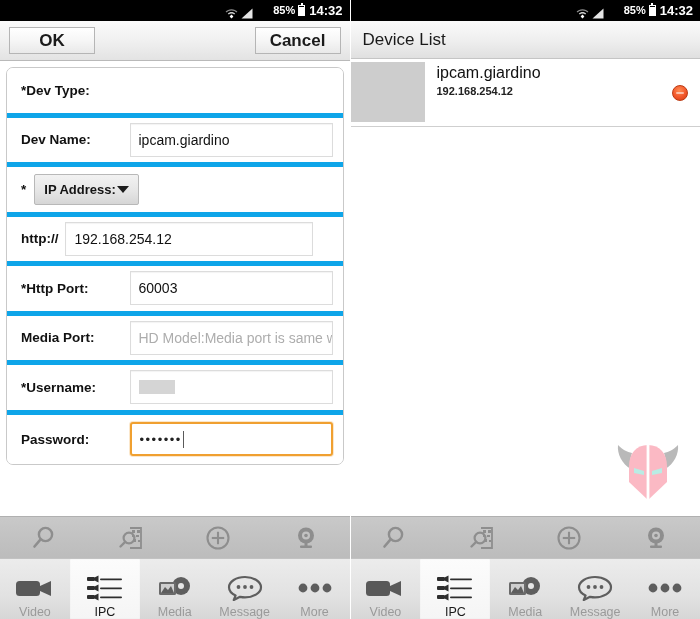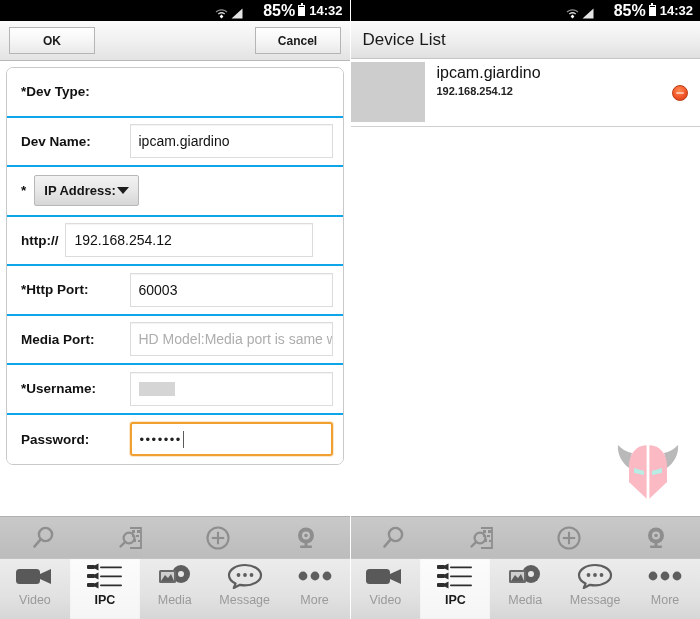--- a/index.html
+++ b/index.html
@@ -33,21 +33,21 @@
     height: 21px;
     background: #000000;
     display: flex;
     align-items: center;
     justify-content: flex-end;
     padding-right: 7px;
     box-sizing: border-box;
   }
   .sb-item {
     color: #ffffff;
-    font-size: 16px;
+    font-size: 11px;
     font-weight: bold;
     letter-spacing: 0px;
     margin-left: 20px;
     line-height: 1;
   }
   .sb-wifi { width: 13px; height: 12px; position: relative; margin-left: 2px; }
   .sb-signal { width: 12px; height: 11px; margin-left: 3px; }
   .sb-batt {
     width: 7px; height: 11px;
     border: 1.5px solid #ffffff;
@@ -76,21 +76,21 @@
     padding: 0 9px;
     box-sizing: border-box;
   }
   .btn {
     min-width: 60px;
     height: 25px;
     padding: 0 12px;
     border: 1px solid #b5b5b5;
     border-radius: 0;
     background: linear-gradient(to bottom,#ffffff 0%,#f6f6f6 50%,#e9e9e9 100%);
-    font-size: 12px;
+    font-size: 17px;
     font-weight: bold;
     color: #1b1b1b;
     display: flex;
     align-items: center;
     justify-content: center;
     box-shadow: 0 1px 0 rgba(255,255,255,0.8) inset;
     cursor: pointer;
   }
 
   
@@ -119,21 +119,21 @@
   .form-card {
     border: 1px solid #c9c9c9;
     border-radius: 7px;
     background: #ffffff;
     overflow: hidden;
   }
   .row {
     display: flex;
     align-items: center;
     height: 49.5px;
-    border-bottom: 2px solid #0ea5e9;
+    border-bottom: 5px solid #0ea5e9;
     padding: 0 10px 0 14px;
     box-sizing: border-box;
     background: #ffffff;
   }
   .row:last-child { border-bottom: none; }
   .row .label {
     font-size: 13.5px;
     color: #111111;
     font-weight: bold;
     white-space: nowrap;
@@ -316,41 +316,41 @@
     display: flex;
     border-top: 1px solid #c2c2c2;
     box-sizing: border-box;
   }
   .tab {
     flex: 1 1 0;
     display: flex;
     flex-direction: column;
     align-items: center;
     justify-content: flex-end;
-    padding-bottom: 12px;
+    padding-bottom: 0;
     box-sizing: border-box;
     cursor: pointer;
   }
   .tab.active {
     background: linear-gradient(to bottom,#fcfcfc 0%,#f5f5f5 100%);
     box-shadow: 0 0 1px rgba(0,0,0,0.15) inset;
   }
   .tab-icon {
     height: 32px;
     display: flex;
     align-items: center;
     justify-content: center;
   }
   .tab-label {
     font-size: 12.5px;
     color: #9a9a9a;
     line-height: 14px;
     margin-top: 1px;
   }
-  .tab.active .tab-label { color: #1a1a1a; font-weight: bold; }
+  .tab.active .tab-label { color: #1a1a1a; font-weight: normal; }
 </style>
 </head>
 <body>
 
 <div class="screen">
 
   <div class="panel panel-left">
 
     <div class="statusbar">
       <span class="sb-wifi">

